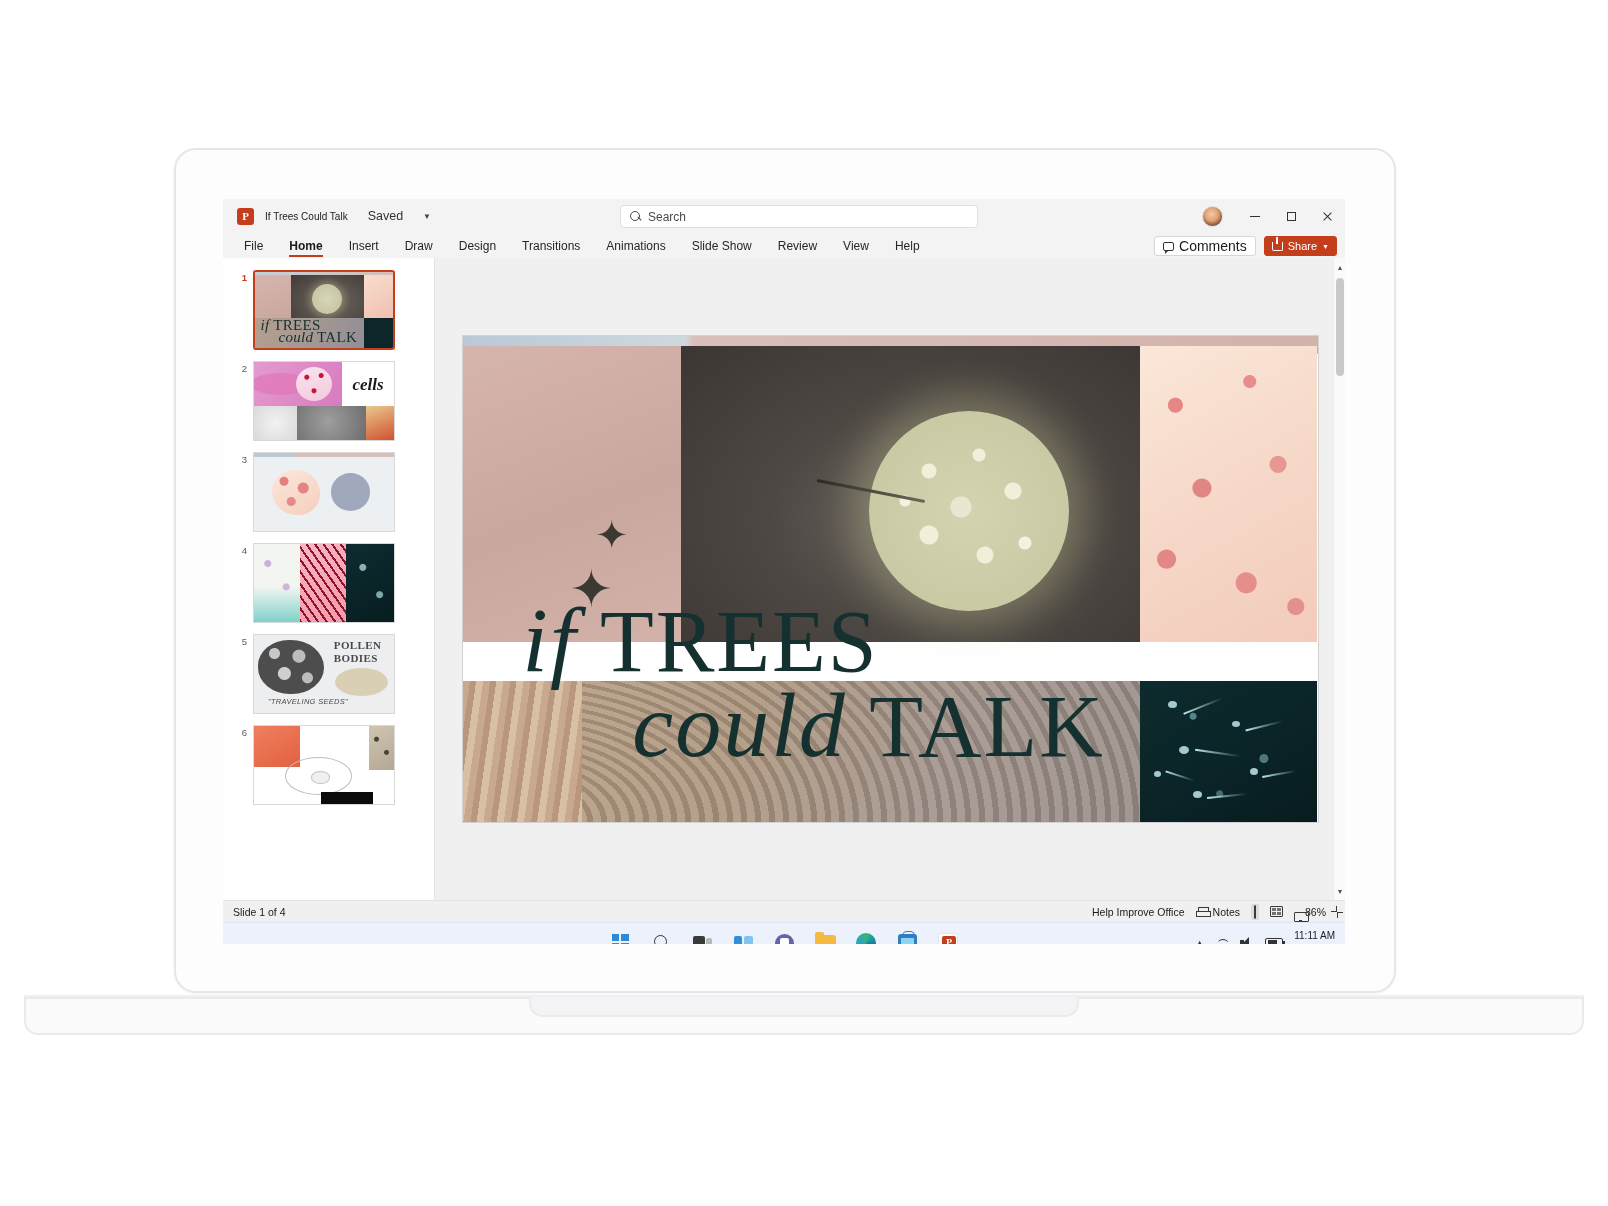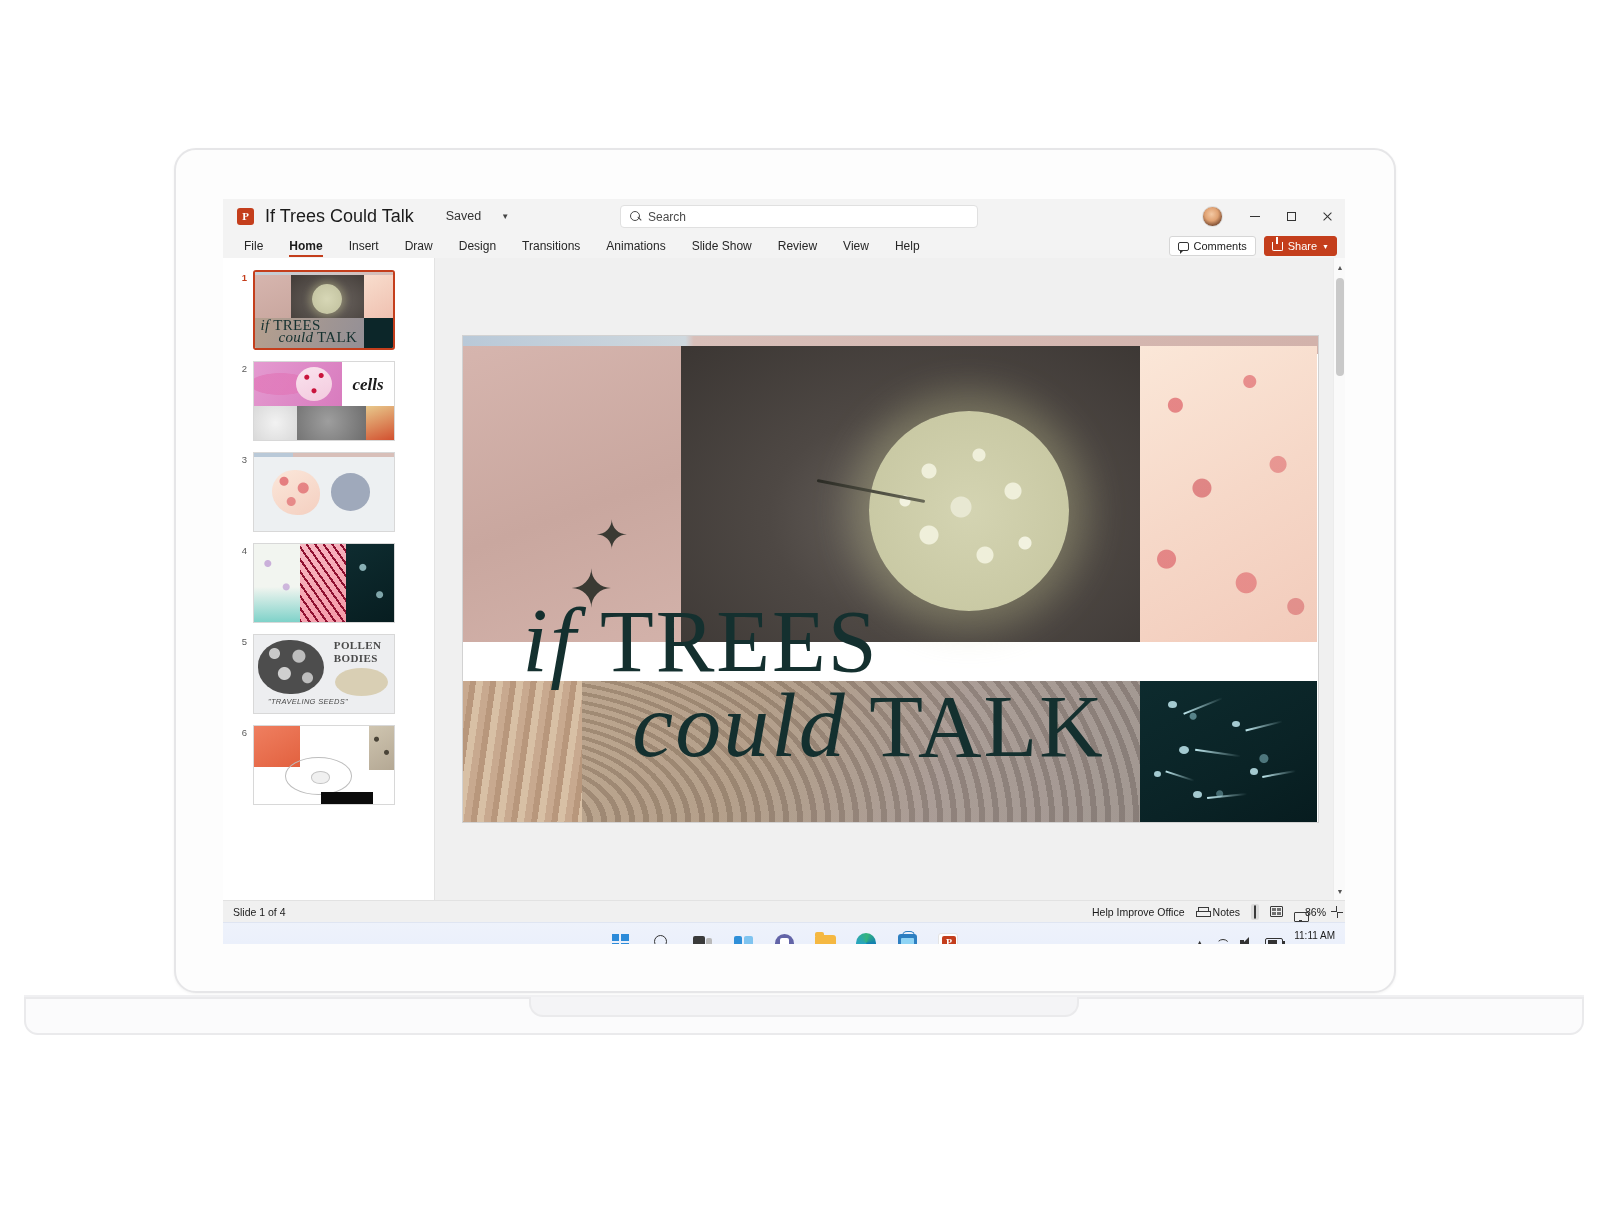--- a/index.html
+++ b/index.html
@@ -35,23 +35,23 @@
   .titlebar{
     position:relative; height:34px; background:#f3f3f3;
     display:flex; align-items:center; padding:0 6px;
   }
   .pp-icon{
     width:17px; height:17px; border-radius:3px; background:#c43e1c;
     display:flex; align-items:center; justify-content:center;
     color:#fff; font-size:11px; font-weight:bold; margin-left:8px; margin-right:11px;
     font-family:"Liberation Serif", serif;
   }
-  .doc-title{ font-size:18px; color:#1b1b1b; }
+  .doc-title{ font-size:10px; color:#1b1b1b; }
   .saved-state{
-    font-size:12.5px; color:#333; margin-left:26px; display:flex; align-items:center; gap:20px;
+    font-size:12.5px; color:#333; margin-left:14px; display:flex; align-items:center; gap:20px;
     padding:3px 6px; border-radius:3px; cursor:default;
   }
   .chev{ font-size:8px; color:#444; }
 
   .searchbox{
     position:absolute; left:397px; top:6px; width:358px; height:23px;
     background:#fff; border:1px solid #e0e0e0; border-radius:4px;
     display:flex; align-items:center; padding:0 9px; gap:7px;
   }
   .searchbox .mag{ width:11px; height:11px; position:relative; }
@@ -90,21 +90,21 @@
     font-size:12px; color:#262626; padding:2px 9px 5px 9px; cursor:default; position:relative;
   }
   .rtab.active{ font-weight:bold; color:#1b1b1b; }
   .rtab.active::after{
     content:""; position:absolute; left:9px; right:9px; bottom:1px; height:2px; background:#c43e1c;
   }
   .rb-right{ position:absolute; right:8px; bottom:2px; display:flex; align-items:center; gap:8px; }
   .comments-btn{
     height:20px; display:flex; align-items:center; gap:5px;
     border:1px solid #d6d6d6; border-radius:3px; background:#fff;
-    padding:0 8px; font-size:11px; color:#1b1b1b; cursor:default;
+    padding:0 8px; font-size:14px; color:#1b1b1b; cursor:default;
   }
   .share-btn{
     height:20px; display:flex; align-items:center; gap:5px;
     border:1px solid #c43e1c; border-radius:3px; background:#c43e1c;
     padding:0 7px; font-size:11px; color:#fff; cursor:default;
   }
   .cm-icon{ position:relative; width:11px; height:9px; border:1.2px solid #333; border-radius:2px; }
   .cm-icon::after{ content:""; position:absolute; left:1px; bottom:-4px; border-left:3px solid #333; border-bottom:3px solid transparent; }
   .sh-icon{ position:relative; width:11px; height:9px; border:1.2px solid #fff; border-top:none; border-radius:0 0 2px 2px; }
   .sh-icon::after{

